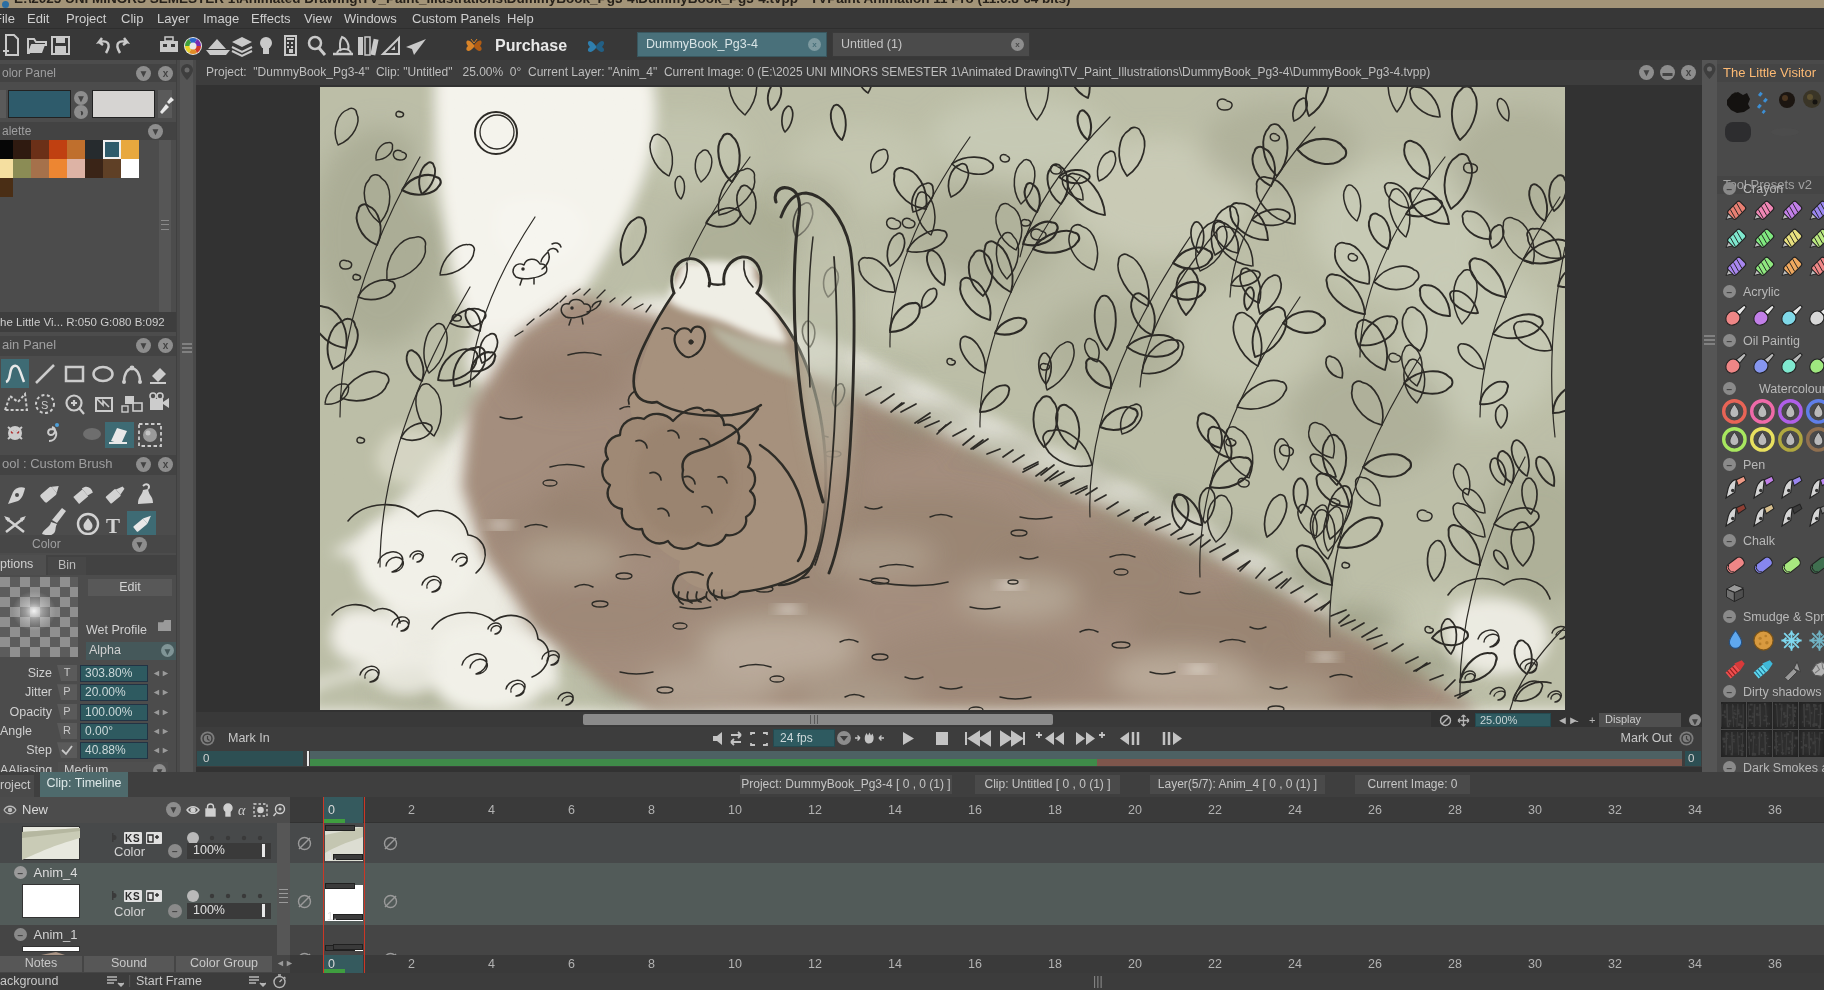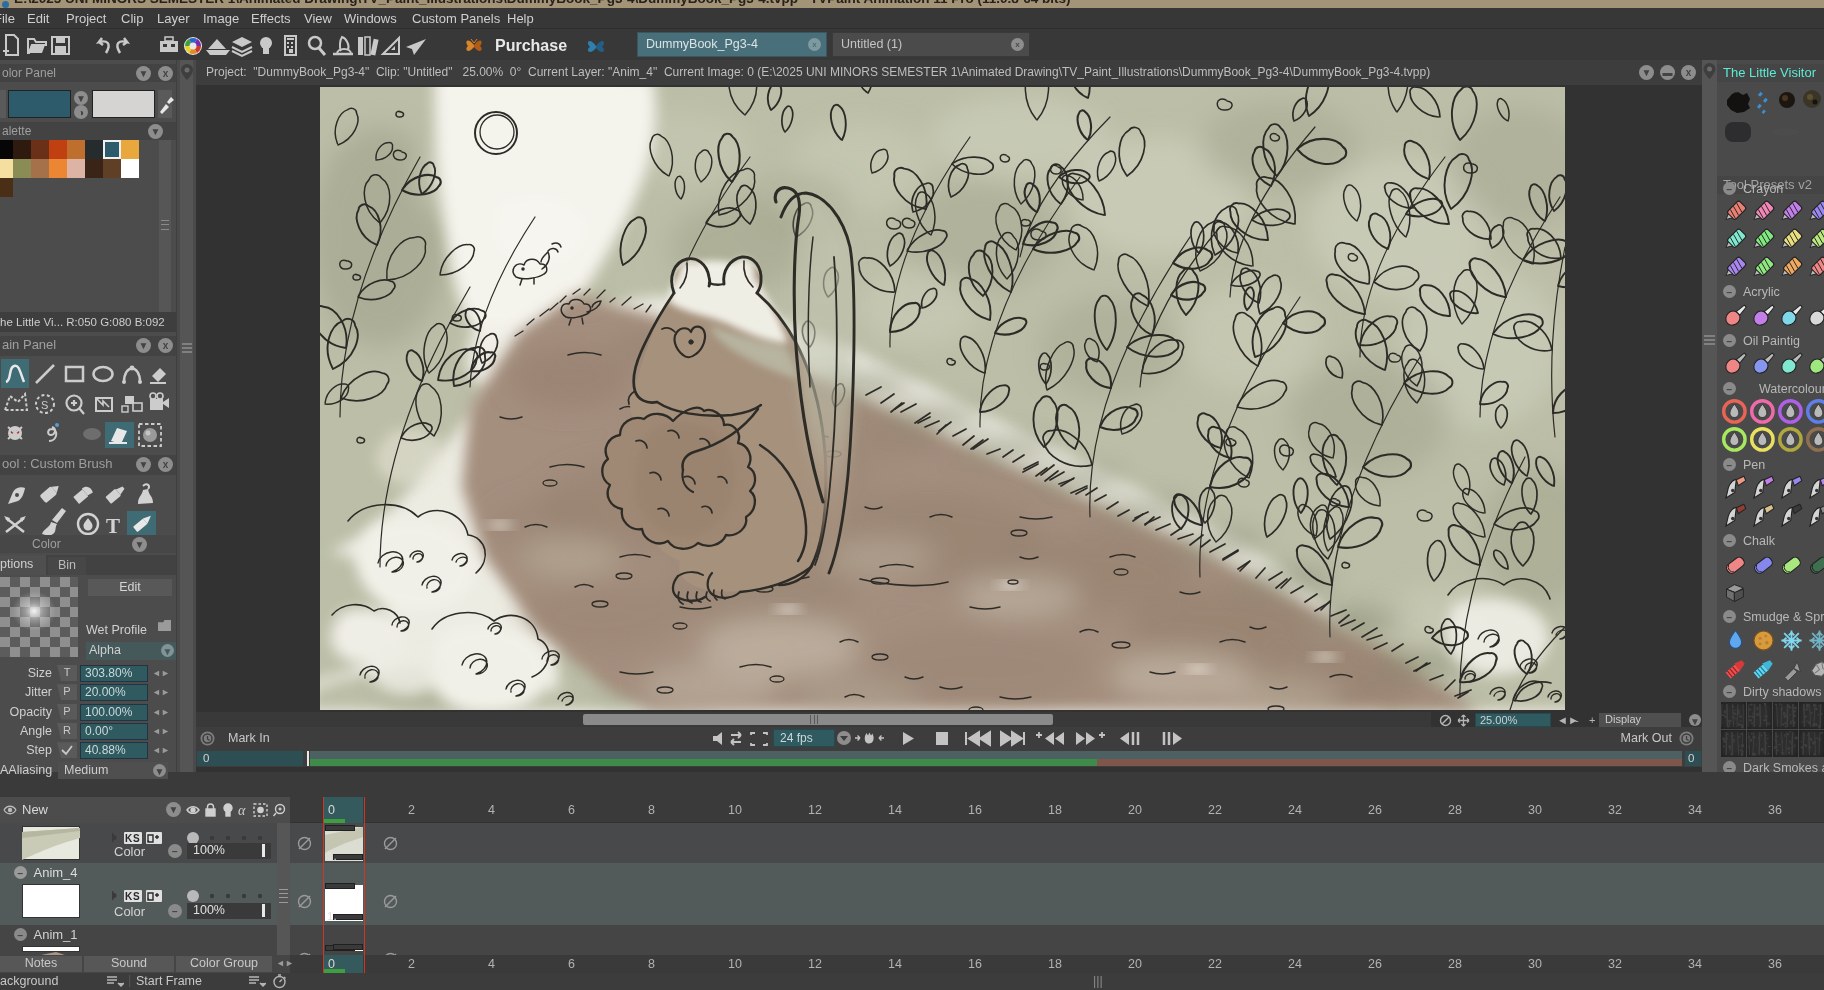--- a/index.html
+++ b/index.html
@@ -305,21 +305,21 @@
 <div class="abs" style="left:152px;top:4px;width:16px;height:10px;color:#9a9a9a;font-size:9px;line-height:10px;">◄►</div>
 </div>
         <div class="abs" style="left:0;top:38.6px;width:176px;height:19px;">
 <div class="abs" style="left:0;top:0;width:52px;height:19px;color:#d0d0d0;font-size:12.5px;line-height:18px;text-align:right;">Opacity</div>
 <div class="abs" style="left:57px;top:1px;width:20px;height:16px;background:#5a5a5a;color:#c8c8c8;font-size:11px;line-height:15px;text-align:center;clip-path:polygon(0 0,100% 0,100% 100%,20% 100%);">P</div>
 
 <div class="abs" style="left:80px;top:1px;width:68px;height:17px;background:#2e5a60;border:1px solid #234; color:#ccd8d9;font-size:12px;line-height:15px;"><span style="margin-left:4px;">100.00%</span></div>
 <div class="abs" style="left:152px;top:4px;width:16px;height:10px;color:#9a9a9a;font-size:9px;line-height:10px;">◄►</div>
 </div>
         <div class="abs" style="left:0;top:57.900000000000006px;width:176px;height:19px;">
-<div class="abs" style="left:0;top:0;width:52px;height:19px;color:#d0d0d0;font-size:12.5px;line-height:18px;text-align:right;">Angle</div>
+<div class="abs" style="left:0;top:0;width:52px;height:19px;color:#d0d0d0;font-size:12.5px;line-height:18px;">Angle</div>
 <div class="abs" style="left:57px;top:1px;width:20px;height:16px;background:#5a5a5a;color:#c8c8c8;font-size:11px;line-height:15px;text-align:center;clip-path:polygon(0 0,100% 0,100% 100%,20% 100%);">R</div>
 
 <div class="abs" style="left:80px;top:1px;width:68px;height:17px;background:#2e5a60;border:1px solid #234; color:#ccd8d9;font-size:12px;line-height:15px;"><span style="margin-left:4px;">0.00°</span></div>
 <div class="abs" style="left:152px;top:4px;width:16px;height:10px;color:#9a9a9a;font-size:9px;line-height:10px;">◄►</div>
 </div>
         <div class="abs" style="left:0;top:77.2px;width:176px;height:19px;">
 <div class="abs" style="left:0;top:0;width:52px;height:19px;color:#d0d0d0;font-size:12.5px;line-height:18px;text-align:right;">Step</div>
 <div class="abs" style="left:57px;top:1px;width:20px;height:16px;background:#5a5a5a;color:#c8c8c8;font-size:11px;line-height:15px;text-align:center;clip-path:polygon(0 0,100% 0,100% 100%,20% 100%);"></div>
 <svg class="abs" style="left:60px;top:3px;" width="14" height="12">
             <path d="M2 6 l4 4 6 -8" stroke="#c8c8c8" stroke-width="1.8" fill="none"></path>
@@ -1010,21 +1010,21 @@
   <svg class="abs" style="left:1702px;top:60px;" width="15" height="712">
     <path d="M7.5 3 a6 6 0 0 1 6 6 c0 4 -6 10 -6 10 c0 0 -6 -6 -6 -10 a6 6 0 0 1 6-6" fill="#3e3e3e"></path>
     <circle cx="7.5" cy="9" r="2.5" fill="#6b6b6b"></circle>
     <g stroke="#8f8f8f" stroke-width="1.5">
         <path d="M2 276 h11 M2 280 h11 M2 284 h11"></path>
       </g>
   </svg>
 
   <div class="abs" style="left:1717px;top:60px;width:107px;height:712px;background:#4a4a4a;overflow:hidden;">
     <div id="rightpanel">
-        <div class="abs" style="left:0;top:4px;width:107px;height:18px;background:#454545;color:#5eead4;font-size:13px;line-height:17px;"><span style="margin-left:6px;">The Little Visitor</span></div>
+        <div class="abs" style="left:0;top:4px;width:107px;height:18px;background:#454545;color:#fdba74;font-size:13px;line-height:17px;"><span style="margin-left:6px;">The Little Visitor</span></div>
         <svg class="abs" style="left:0;top:24px;" width="107" height="66" viewBox="0 0 107 66">
 <g fill="#141210">
             <path d="M10 16 l5 -6 6 -2 5 3 4 -2 3 6 -2 5 2 4 -6 4 -7 1 -6 -3 -4 -5 z"></path>
 <path d="M14 12 l4 -4 3 2 -3 4 z" opacity="0.7"></path>
           </g>
 <g fill="#3d8fd4">
             <rect x="42" y="8" width="3" height="4" transform="rotate(40 43 10)"></rect>
             <rect x="47" y="14" width="3" height="4" transform="rotate(40 48 16)"></rect>
             <rect x="41" y="20" width="3" height="4" transform="rotate(40 42 22)"></rect>
             <rect x="46" y="26" width="2.5" height="3.5" transform="rotate(40 47 27)"></rect>
@@ -1619,20 +1619,28 @@
           <rect x="11.0" y="16.3" width="1.1" height="2.4" fill="#3e3e3e"></rect>
           <rect x="14.6" y="23.8" width="2.6" height="1.6" fill="#3e3e3e"></rect>
           <rect x="9.1" y="16.4" width="1.0" height="1.9" fill="#3e3e3e"></rect>
           <rect x="4.5" y="3.7" width="1.1" height="2.5" fill="#3e3e3e"></rect>
           <rect x="3.7" y="6.7" width="1.8" height="2.7" fill="#3e3e3e"></rect>
         </svg>
         <div class="abs" style="left:0;top:700px;width:120px;height:17px;color:#b8b8b8;font-size:12.5px;line-height:16px;white-space:nowrap;"><span class="circ" style="position:absolute;left:6px;top:1px;width:13px;height:13px;background:#8a8a8a;">−</span><span style="margin-left:26px;">Dark Smokes a</span></div>
       </div>
   </div>
 
+  <div class="abs" style="left:0;top:772px;width:1824px;height:25px;background:#3f3f3f;">
+    <div class="abs" style="left:0;top:3px;width:34px;height:22px;background:#4a4a4a;color:#c8c8c8;font-size:12.5px;line-height:21px;">roject</div>
+    <div class="abs" style="left:40px;top:0px;width:88px;height:25px;background:#4e6a6c;color:#dde8e8;font-size:12.5px;line-height:22px;text-align:center;">Clip: Timeline</div>
+    <div class="abs" style="left:740px;top:3px;width:212px;height:19px;background:#4a4a4a;color:#c5c5c5;font-size:12px;line-height:19px;text-align:center;">Project: DummyBook_Pg3-4 [ 0 , 0  (1) ]</div>
+    <div class="abs" style="left:975px;top:3px;width:145px;height:19px;background:#4a4a4a;color:#c5c5c5;font-size:12px;line-height:19px;text-align:center;">Clip: Untitled [ 0 , 0  (1) ]</div>
+    <div class="abs" style="left:1150px;top:3px;width:175px;height:19px;background:#4a4a4a;color:#c5c5c5;font-size:12px;line-height:19px;text-align:center;">Layer(5/7): Anim_4 [ 0 , 0  (1) ]</div>
+    <div class="abs" style="left:1355px;top:3px;width:115px;height:19px;background:#4a4a4a;color:#c5c5c5;font-size:12px;line-height:19px;text-align:center;">Current Image: 0</div>
+  </div>
 
   <div id="timeline" class="abs" style="left:0;top:797px;width:1824px;height:193px;background:#454545;">
       <div class="abs" style="left:0;top:0;width:290px;height:26px;background:#4c4c4c;">
         <svg class="abs" style="left:2px;top:5px;" width="16" height="16" viewBox="0 0 16 16">
           <path d="M2 8 c3 -5 9 -5 12 0 M2 8 c3 5 9 5 12 0" fill="none" stroke="#bbb" stroke-width="1.3"></path>
           <circle cx="8" cy="8" r="2.2" fill="#bbb"></circle>
         </svg>
         <span class="abs" style="left:22px;top:5px;color:#d8d8d8;font-size:13px;">New</span>
         <span class="circ abs" style="left:166px;top:5px;">▼</span>
         <svg class="abs" style="left:186px;top:4px;" width="104" height="18" viewBox="0 0 104 18">

